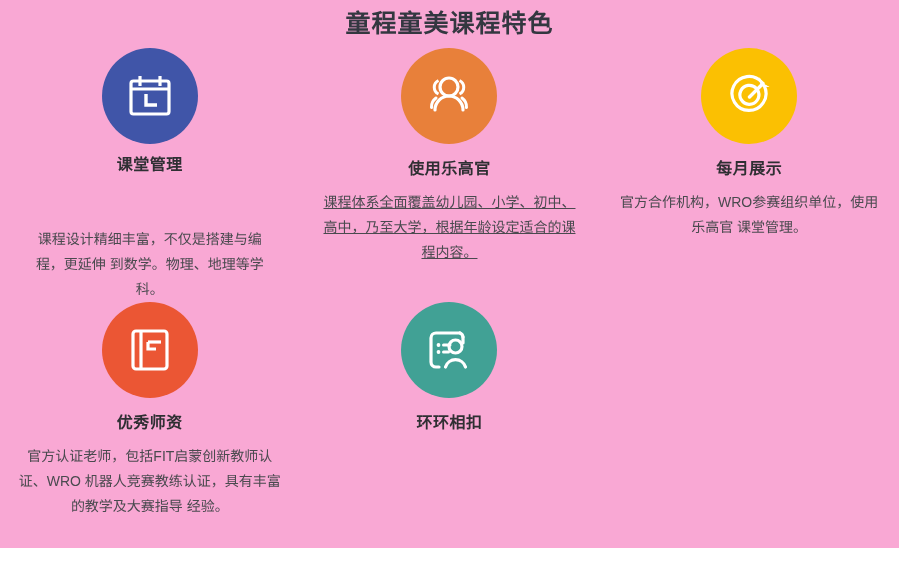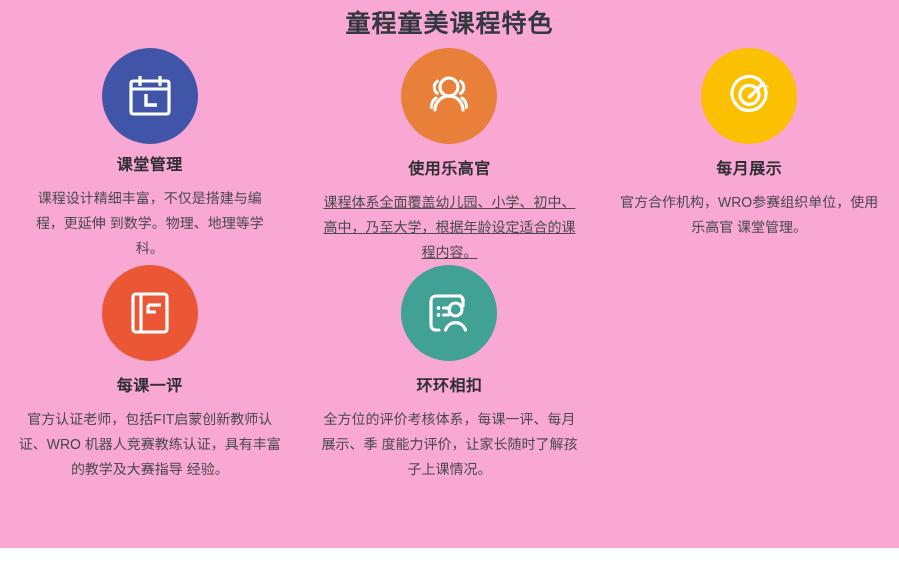--- a/index.html
+++ b/index.html
@@ -79,21 +79,21 @@
   .card-desc {
     font-size: 14px;
     line-height: 25px;
     color: #4a4a4f;
     text-align: center;
     margin: 0;
     max-width: 262px;
   }
 
   .card-1 .card-title { margin-top: -4px; }
-  .card-1 .card-desc  { max-width: 248px; }
+  .card-1 .card-desc  { max-width: 248px; margin-top: 41px; }
   .card-2 .card-desc  { max-width: 268px; text-decoration: underline; }
   .card-3 .card-desc  { max-width: 272px; }
   .card-4 .card-desc  { max-width: 268px; }
   .card-5 .card-desc  { max-width: 272px; text-align: center; }
   .card-6 .card-desc  { max-width: 278px; }
 </style>
 </head>
 <body>
 
 <div class="page">
@@ -156,38 +156,37 @@
       <div class="icon-wrap" style="background:#eb5634;">
         <span>
           <svg width="52" height="52" viewBox="0 0 52 52" fill="none" aria-hidden="true">
             <rect x="9" y="7" width="34" height="38" rx="3" stroke="#ffffff" stroke-width="3.2"></rect>
             <path d="M17 7 V45" stroke="#ffffff" stroke-width="3.2"></path>
             <path d="M24 18 H37" stroke="#ffffff" stroke-width="3.2" stroke-linecap="butt"></path>
             <path d="M24 18 V25 H32" stroke="#ffffff" stroke-width="3.2" stroke-linejoin="miter"></path>
           </svg>
         </span>
       </div>
-      <h3 class="card-title">每课一评</h3>
+      <h3 class="card-title">优秀师资</h3>
       <p class="card-desc">官方认证老师，包括FIT启蒙创新教师认证、WRO 机器人竞赛教练认证，具有丰富的教学及大赛指导 经验。</p>
     </div>
 
     <div class="row2 card card-6">
       <div class="icon-wrap" style="background:#41a195;">
         <span>
           <svg width="54" height="54" viewBox="0 0 54 54" fill="none" aria-hidden="true">
             <path d="M38 10 H14 a5 5 0 0 0 -5 5 v24 a5 5 0 0 0 5 5 h3" stroke="#ffffff" stroke-width="3.2" stroke-linecap="round"></path>
             <path d="M41 14 v6" stroke="#ffffff" stroke-width="3.2" stroke-linecap="round"></path>
             <path d="M38 10 a5 5 0 0 1 3 4" stroke="#ffffff" stroke-width="3.2" stroke-linecap="round"></path>
             <circle cx="16.5" cy="22" r="1.9" fill="#ffffff"></circle>
             <circle cx="16.5" cy="29" r="1.9" fill="#ffffff"></circle>
             <path d="M21.5 22 H28" stroke="#ffffff" stroke-width="3" stroke-linecap="round"></path>
             <path d="M21.5 29 H26.5" stroke="#ffffff" stroke-width="3" stroke-linecap="round"></path>
             <circle cx="33.5" cy="23.5" r="6.5" stroke="#ffffff" stroke-width="3.2"></circle>
             <path d="M23.5 44 a10.5 10.5 0 0 1 20 0" stroke="#ffffff" stroke-width="3.2" stroke-linecap="round"></path>
           </svg>
         </span>
       </div>
       <h3 class="card-title">环环相扣</h3>
-      <p class="card-desc">全方位的评价考核体系，每课一评、每月展示、季 度能力评价，让家长随时了解孩子上课情况。</p>
     </div>
 
   </div>
 </div>
 
 </body></html>

